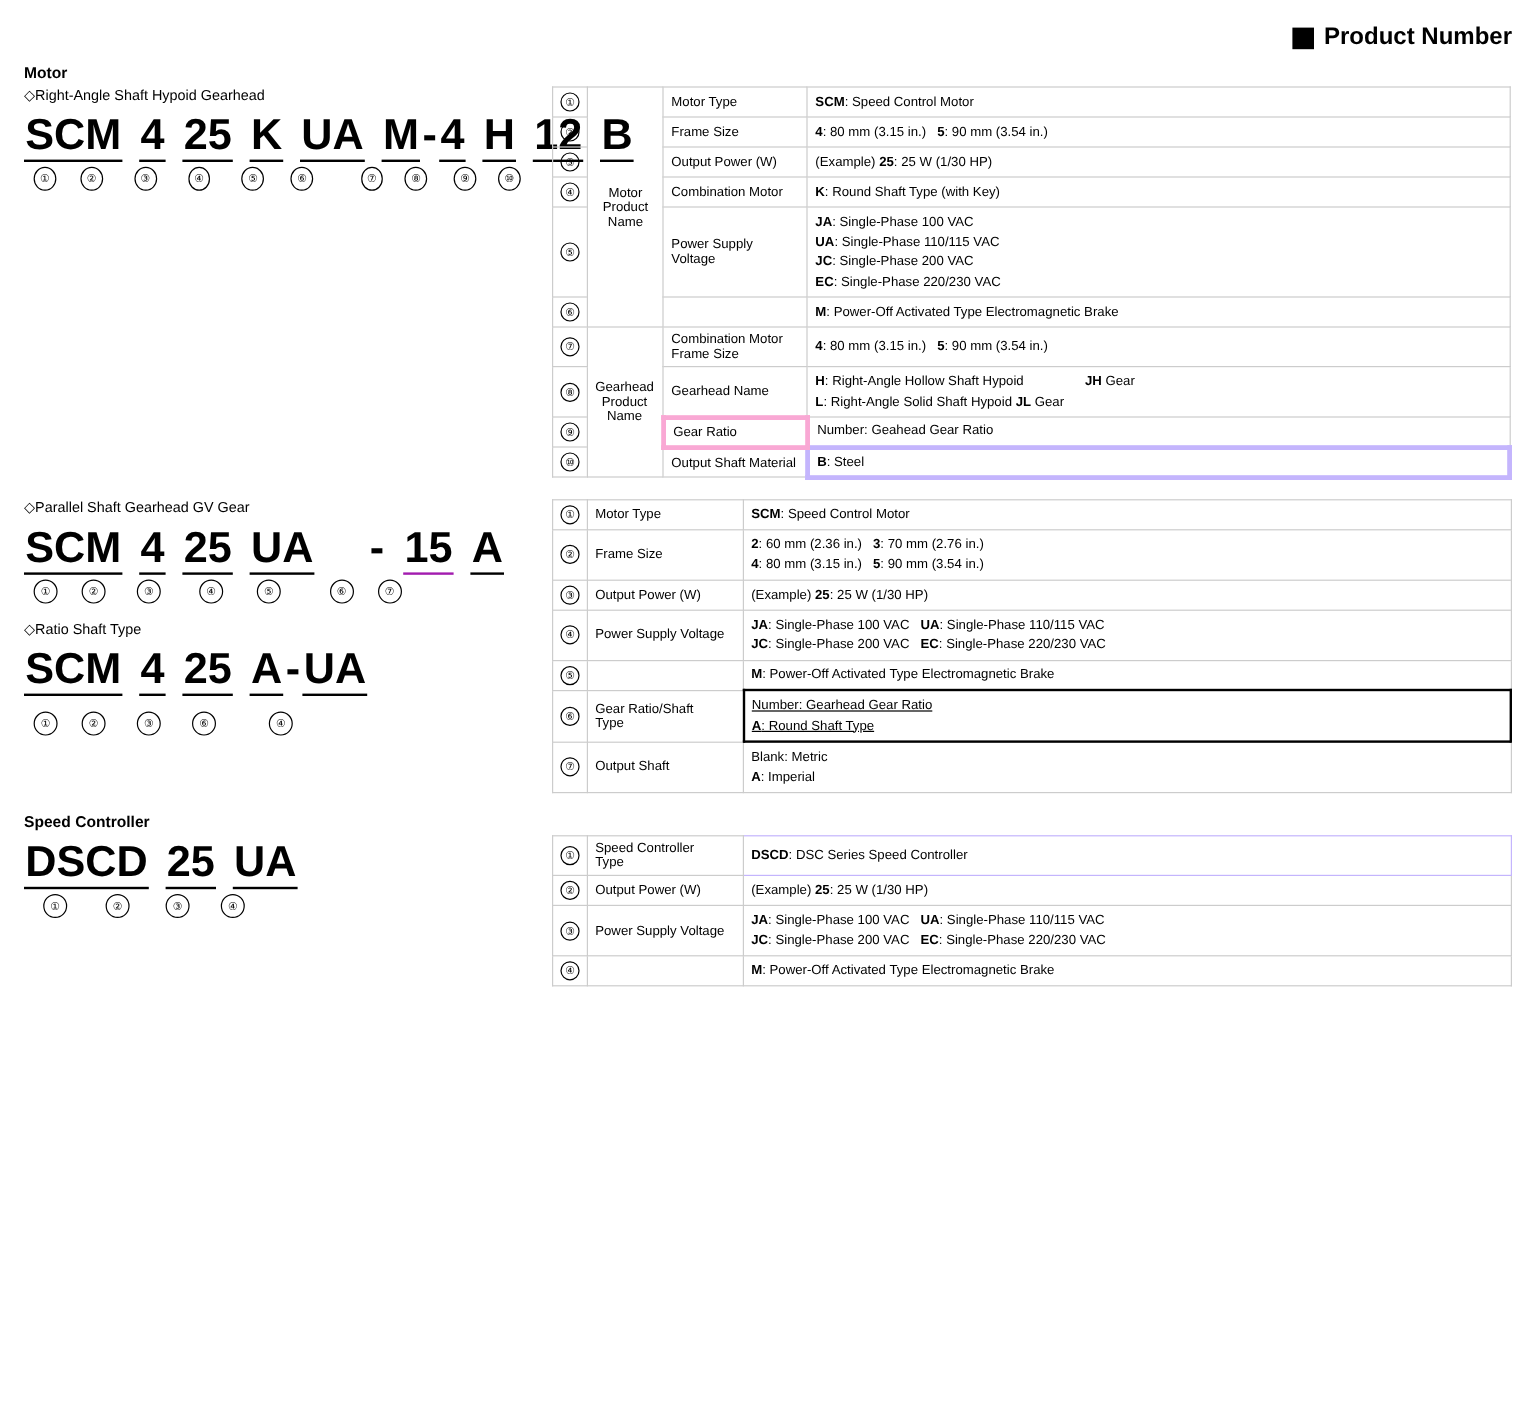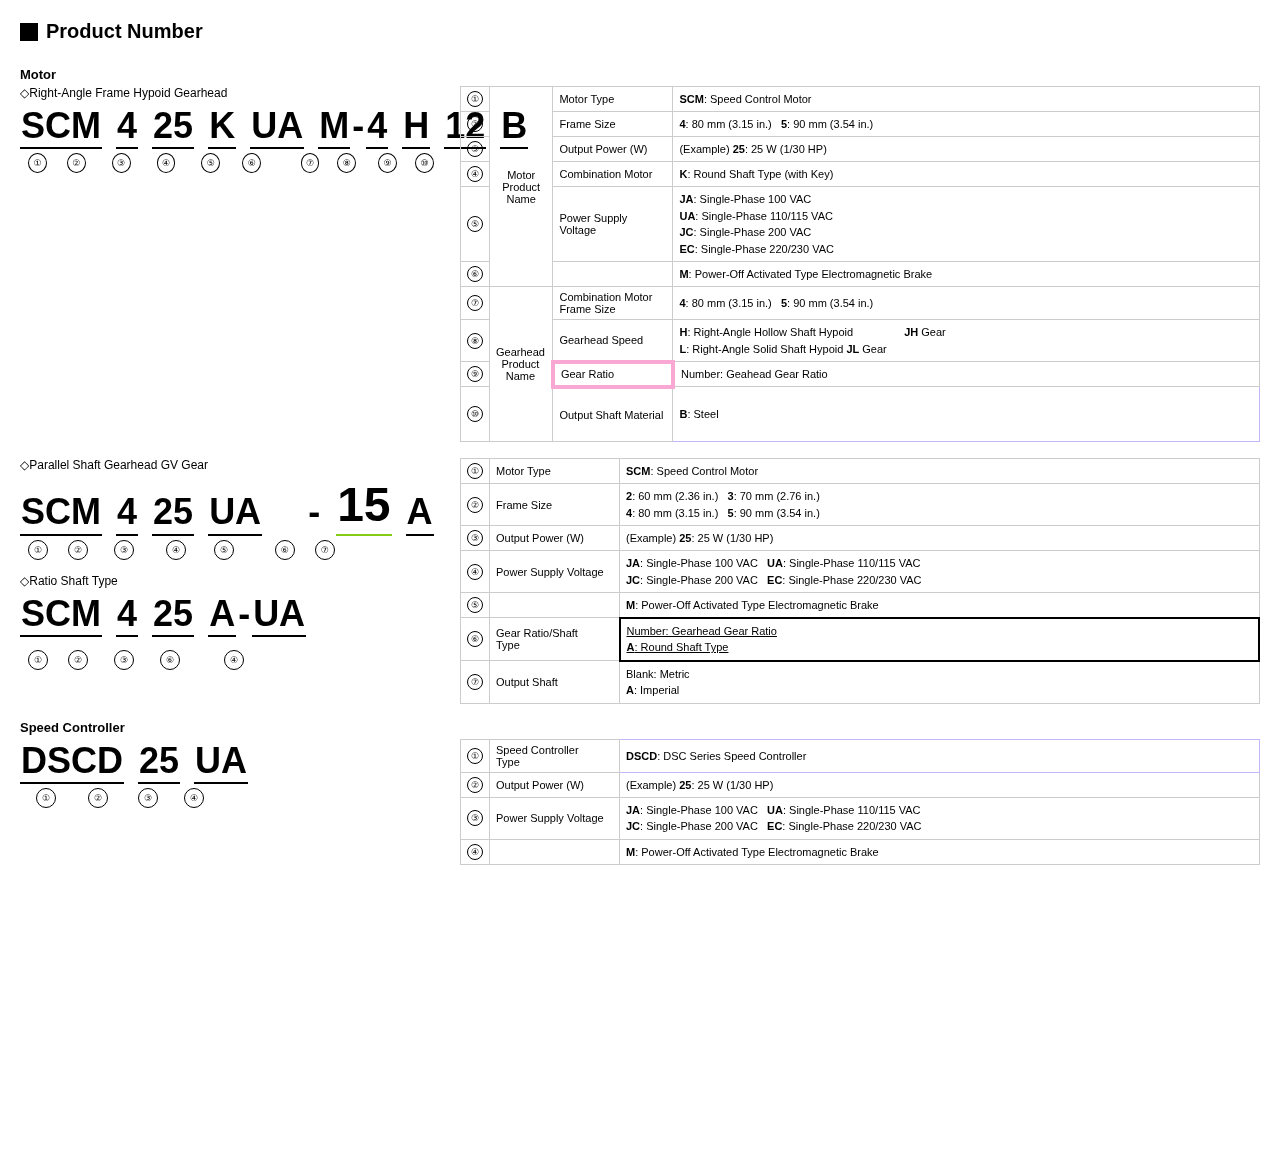--- a/index.html
+++ b/index.html
@@ -9,34 +9,34 @@
       background: #fff;
       color: #000;
       width: 1280px;
       min-height: 1174px;
       padding: 20px;
     }
   </style>
 </head>
 <body>
 
-<div style="display:flex;align-items:center;margin-bottom:24px;">
+<div style="display:flex;align-items:center;margin-bottom:10px;justify-content:flex-end;">
   <div style="width:18px;height:18px;background:#000;margin-right:8px;"></div>
   <span style="font-size:20px;font-weight:bold;">Product Number</span>
 </div>
 
 <div style="margin-bottom:4px;">
   <span style="font-size:13px;font-weight:bold;">Motor</span>
 </div>
 
 <div style="display:flex;gap:20px;margin-bottom:16px;">
 
   <div style="width:420px;flex-shrink:0;">
     <div style="font-size:12px;margin-bottom:4px;">
-      ◇<span>Right-Angle Frame Hypoid Gearhead</span>
+      ◇<span>Right-Angle Shaft Hypoid Gearhead</span>
     </div>
 
     <div style="display:flex;align-items:flex-end;margin-bottom:0;">
       <span style="font-size:36px;font-weight:bold;border-bottom:2px solid #000;padding:0 1px;line-height:1.2;">SCM</span>
       <span style="font-size:36px;font-weight:bold;border-bottom:2px solid transparent;padding:0 2px;line-height:1.2;">&nbsp;</span>
       <span style="font-size:36px;font-weight:bold;border-bottom:2px solid #000;padding:0 1px;line-height:1.2;">4</span>
       <span style="font-size:36px;font-weight:bold;border-bottom:2px solid transparent;padding:0 2px;line-height:1.2;">&nbsp;</span>
       <span style="font-size:36px;font-weight:bold;border-bottom:2px solid #000;padding:0 1px;line-height:1.2;">25</span>
       <span style="font-size:36px;font-weight:bold;border-bottom:2px solid transparent;padding:0 2px;line-height:1.2;">&nbsp;</span>
       <span style="font-size:36px;font-weight:bold;border-bottom:2px solid #000;padding:0 1px;line-height:1.2;">K</span>
@@ -121,36 +121,36 @@
             <span style="display:inline-flex;align-items:center;justify-content:center;width:16px;height:16px;border:1px solid #000;border-radius:50%;font-size:9px;">⑦</span>
           </td>
           <td rowspan="4" style="border:1px solid #ccc;padding:4px 6px;text-align:center;vertical-align:middle;font-size:11px;">Gearhead<br>Product<br>Name</td>
           <td style="border:1px solid #ccc;padding:4px 6px;">Combination Motor<br>Frame Size</td>
           <td style="border:1px solid #ccc;padding:4px 6px;"><span style="font-weight:bold;">4</span>: 80 mm (3.15 in.)&nbsp;&nbsp;&nbsp;<span style="font-weight:bold;">5</span>: 90 mm (3.54 in.)</td>
         </tr>
         <tr>
           <td style="border:1px solid #ccc;padding:4px 6px;text-align:center;vertical-align:middle;">
             <span style="display:inline-flex;align-items:center;justify-content:center;width:16px;height:16px;border:1px solid #000;border-radius:50%;font-size:9px;">⑧</span>
           </td>
-          <td style="border:1px solid #ccc;padding:4px 6px;">Gearhead Speed</td>
+          <td style="border:1px solid #ccc;padding:4px 6px;">Gearhead Name</td>
           <td style="border:1px solid #ccc;padding:4px 6px;line-height:1.5;"><span style="font-weight:bold;">H</span>: Right-Angle Hollow Shaft Hypoid <span style="font-weight:bold;margin-left:48px;">JH</span> Gear<br><span style="font-weight:bold;">L</span>: Right-Angle Solid Shaft Hypoid <span style="font-weight:bold;">JL</span> Gear</td>
         </tr>
         <tr>
           <td style="border:1px solid #ccc;padding:4px 6px;text-align:center;vertical-align:middle;">
             <span style="display:inline-flex;align-items:center;justify-content:center;width:16px;height:16px;border:1px solid #000;border-radius:50%;font-size:9px;">⑨</span>
           </td>
           <td style="border:4px solid #f9a8d4;padding:4px 6px;">Gear Ratio</td>
           <td style="border:1px solid #ccc;padding:4px 6px;">Number: Geahead Gear Ratio</td>
         </tr>
         <tr>
           <td style="border:1px solid #ccc;padding:4px 6px;text-align:center;vertical-align:middle;">
             <span style="display:inline-flex;align-items:center;justify-content:center;width:16px;height:16px;border:1px solid #000;border-radius:50%;font-size:9px;">⑩</span>
           </td>
           <td style="border:1px solid #ccc;padding:4px 6px;">Output Shaft Material</td>
-          <td style="border:1px solid #c4b5fd;padding:21px 6px;"><span style="font-weight:bold;">B</span>: Steel</td>
+          <td style="border:4px solid #c4b5fd;padding:4px 6px;"><span style="font-weight:bold;">B</span>: Steel</td>
         </tr>
       </tbody>
     </table>
   </div>
 </div>
 
 <div style="display:flex;gap:20px;margin-bottom:16px;">
 
   <div style="width:420px;flex-shrink:0;">
     <div style="font-size:12px;margin-bottom:4px;">
@@ -160,21 +160,21 @@
       <span style="font-size:36px;font-weight:bold;border-bottom:2px solid #000;padding:0 1px;line-height:1.2;">SCM</span>
       <span style="font-size:36px;font-weight:bold;border-bottom:2px solid transparent;padding:0 2px;line-height:1.2;">&nbsp;</span>
       <span style="font-size:36px;font-weight:bold;border-bottom:2px solid #000;padding:0 1px;line-height:1.2;">4</span>
       <span style="font-size:36px;font-weight:bold;border-bottom:2px solid transparent;padding:0 2px;line-height:1.2;">&nbsp;</span>
       <span style="font-size:36px;font-weight:bold;border-bottom:2px solid #000;padding:0 1px;line-height:1.2;">25</span>
       <span style="font-size:36px;font-weight:bold;border-bottom:2px solid transparent;padding:0 2px;line-height:1.2;">&nbsp;</span>
       <span style="font-size:36px;font-weight:bold;border-bottom:2px solid #000;padding:0 1px;line-height:1.2;">UA</span>
       <span style="font-size:36px;font-weight:bold;border-bottom:2px solid transparent;padding:0 2px;line-height:1.2;">&nbsp;&nbsp;&nbsp;&nbsp;</span>
       <span style="font-size:36px;font-weight:bold;padding:0 2px;line-height:1.2;border-bottom:2px solid transparent;">-</span>
       <span style="font-size:36px;font-weight:bold;border-bottom:2px solid transparent;padding:0 2px;line-height:1.2;">&nbsp;</span>
-      <span style="font-size:48px;font-weight:bold;border-bottom:2px solid #84cc16;padding:0 1px;line-height:1.2;">15</span>
+      <span style="font-size:36px;font-weight:bold;border-bottom:2px solid #a21caf;padding:0 1px;line-height:1.2;">15</span>
       <span style="font-size:36px;font-weight:bold;border-bottom:2px solid transparent;padding:0 2px;line-height:1.2;">&nbsp;</span>
       <span style="font-size:36px;font-weight:bold;border-bottom:2px solid #000;padding:0 1px;line-height:1.2;">A</span>
     </div>
     <div style="display:flex;align-items:center;margin-top:4px;gap:0;">
       <span style="display:inline-flex;align-items:center;justify-content:center;width:20px;height:20px;border:1px solid #000;border-radius:50%;font-size:9px;margin:0 8px;">①</span>
       <span style="display:inline-flex;align-items:center;justify-content:center;width:20px;height:20px;border:1px solid #000;border-radius:50%;font-size:9px;margin:0 12px;">②</span>
       <span style="display:inline-flex;align-items:center;justify-content:center;width:20px;height:20px;border:1px solid #000;border-radius:50%;font-size:9px;margin:0 14px;">③</span>
       <span style="display:inline-flex;align-items:center;justify-content:center;width:20px;height:20px;border:1px solid #000;border-radius:50%;font-size:9px;margin:0 18px;">④</span>
       <span style="display:inline-flex;align-items:center;justify-content:center;width:20px;height:20px;border:1px solid #000;border-radius:50%;font-size:9px;margin:0 10px;">⑤</span>
       <span style="margin:0 6px;">&nbsp;&nbsp;</span>

